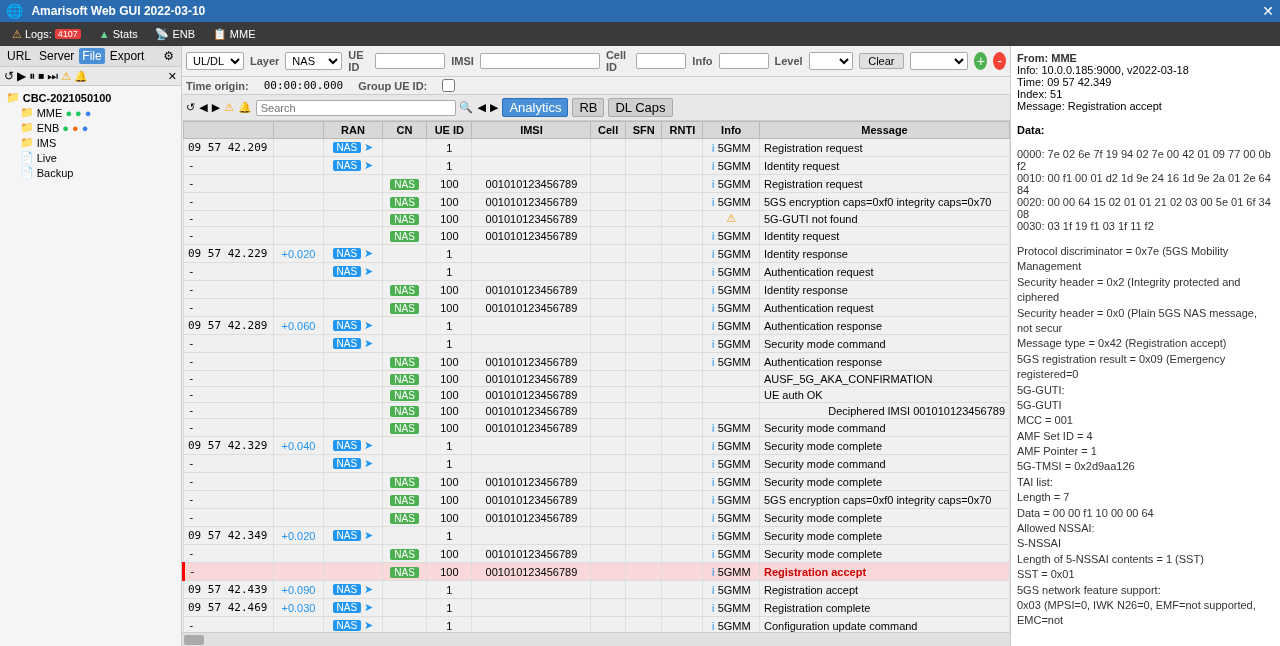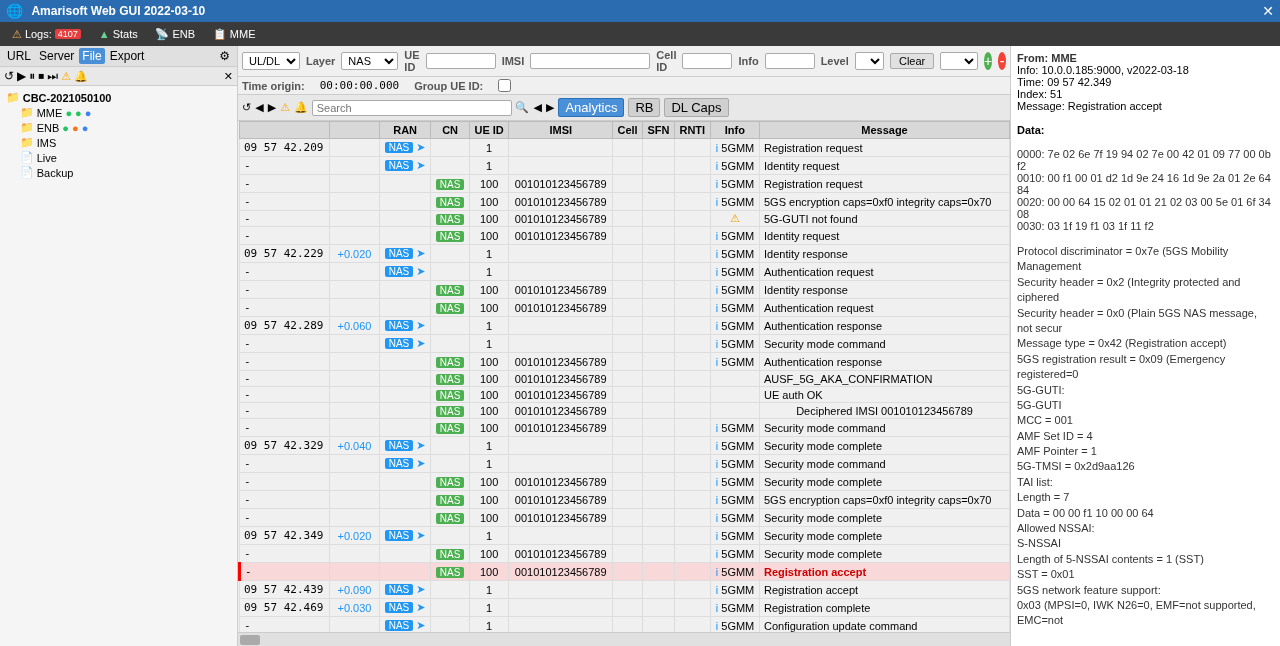--- a/index.html
+++ b/index.html
@@ -55,21 +55,21 @@
     }
 
     
     #main-container {
       display: flex;
       height: calc(646px - 46px);
     }
 
     
     #left-panel {
-      width: 238px;
+      width: 182px;
       background: #f5f5f5;
       border-right: 1px solid #ccc;
       display: flex;
       flex-direction: column;
     }
     #left-toolbar {
       background: #e0e0e0;
       padding: 2px 4px;
       display: flex;
       align-items: center;
@@ -576,21 +576,21 @@
               <td style="text-align: left; font-family: monospace;">-</td>
               <td style="color: rgb(33, 150, 243);"></td>
               <td></td>
               <td><span class="badge-nas" style="background: rgb(76, 175, 80); color: white; padding: 0px 4px; border-radius: 2px; font-size: 10px;">NAS</span></td>
               <td>100</td>
               <td>001010123456789</td>
               <td></td>
               <td></td>
               <td></td>
               <td></td>
-              <td style="text-align: center;">Deciphered IMSI 001010123456789</td>
+              <td style="text-align: right;">Deciphered IMSI 001010123456789</td>
             </tr>
             <tr>
               <td style="text-align: left; font-family: monospace;">-</td>
               <td style="color: rgb(33, 150, 243);"></td>
               <td></td>
               <td><span class="badge-nas" style="background: rgb(76, 175, 80); color: white; padding: 0px 4px; border-radius: 2px; font-size: 10px;">NAS</span></td>
               <td>100</td>
               <td>001010123456789</td>
               <td></td>
               <td></td>

